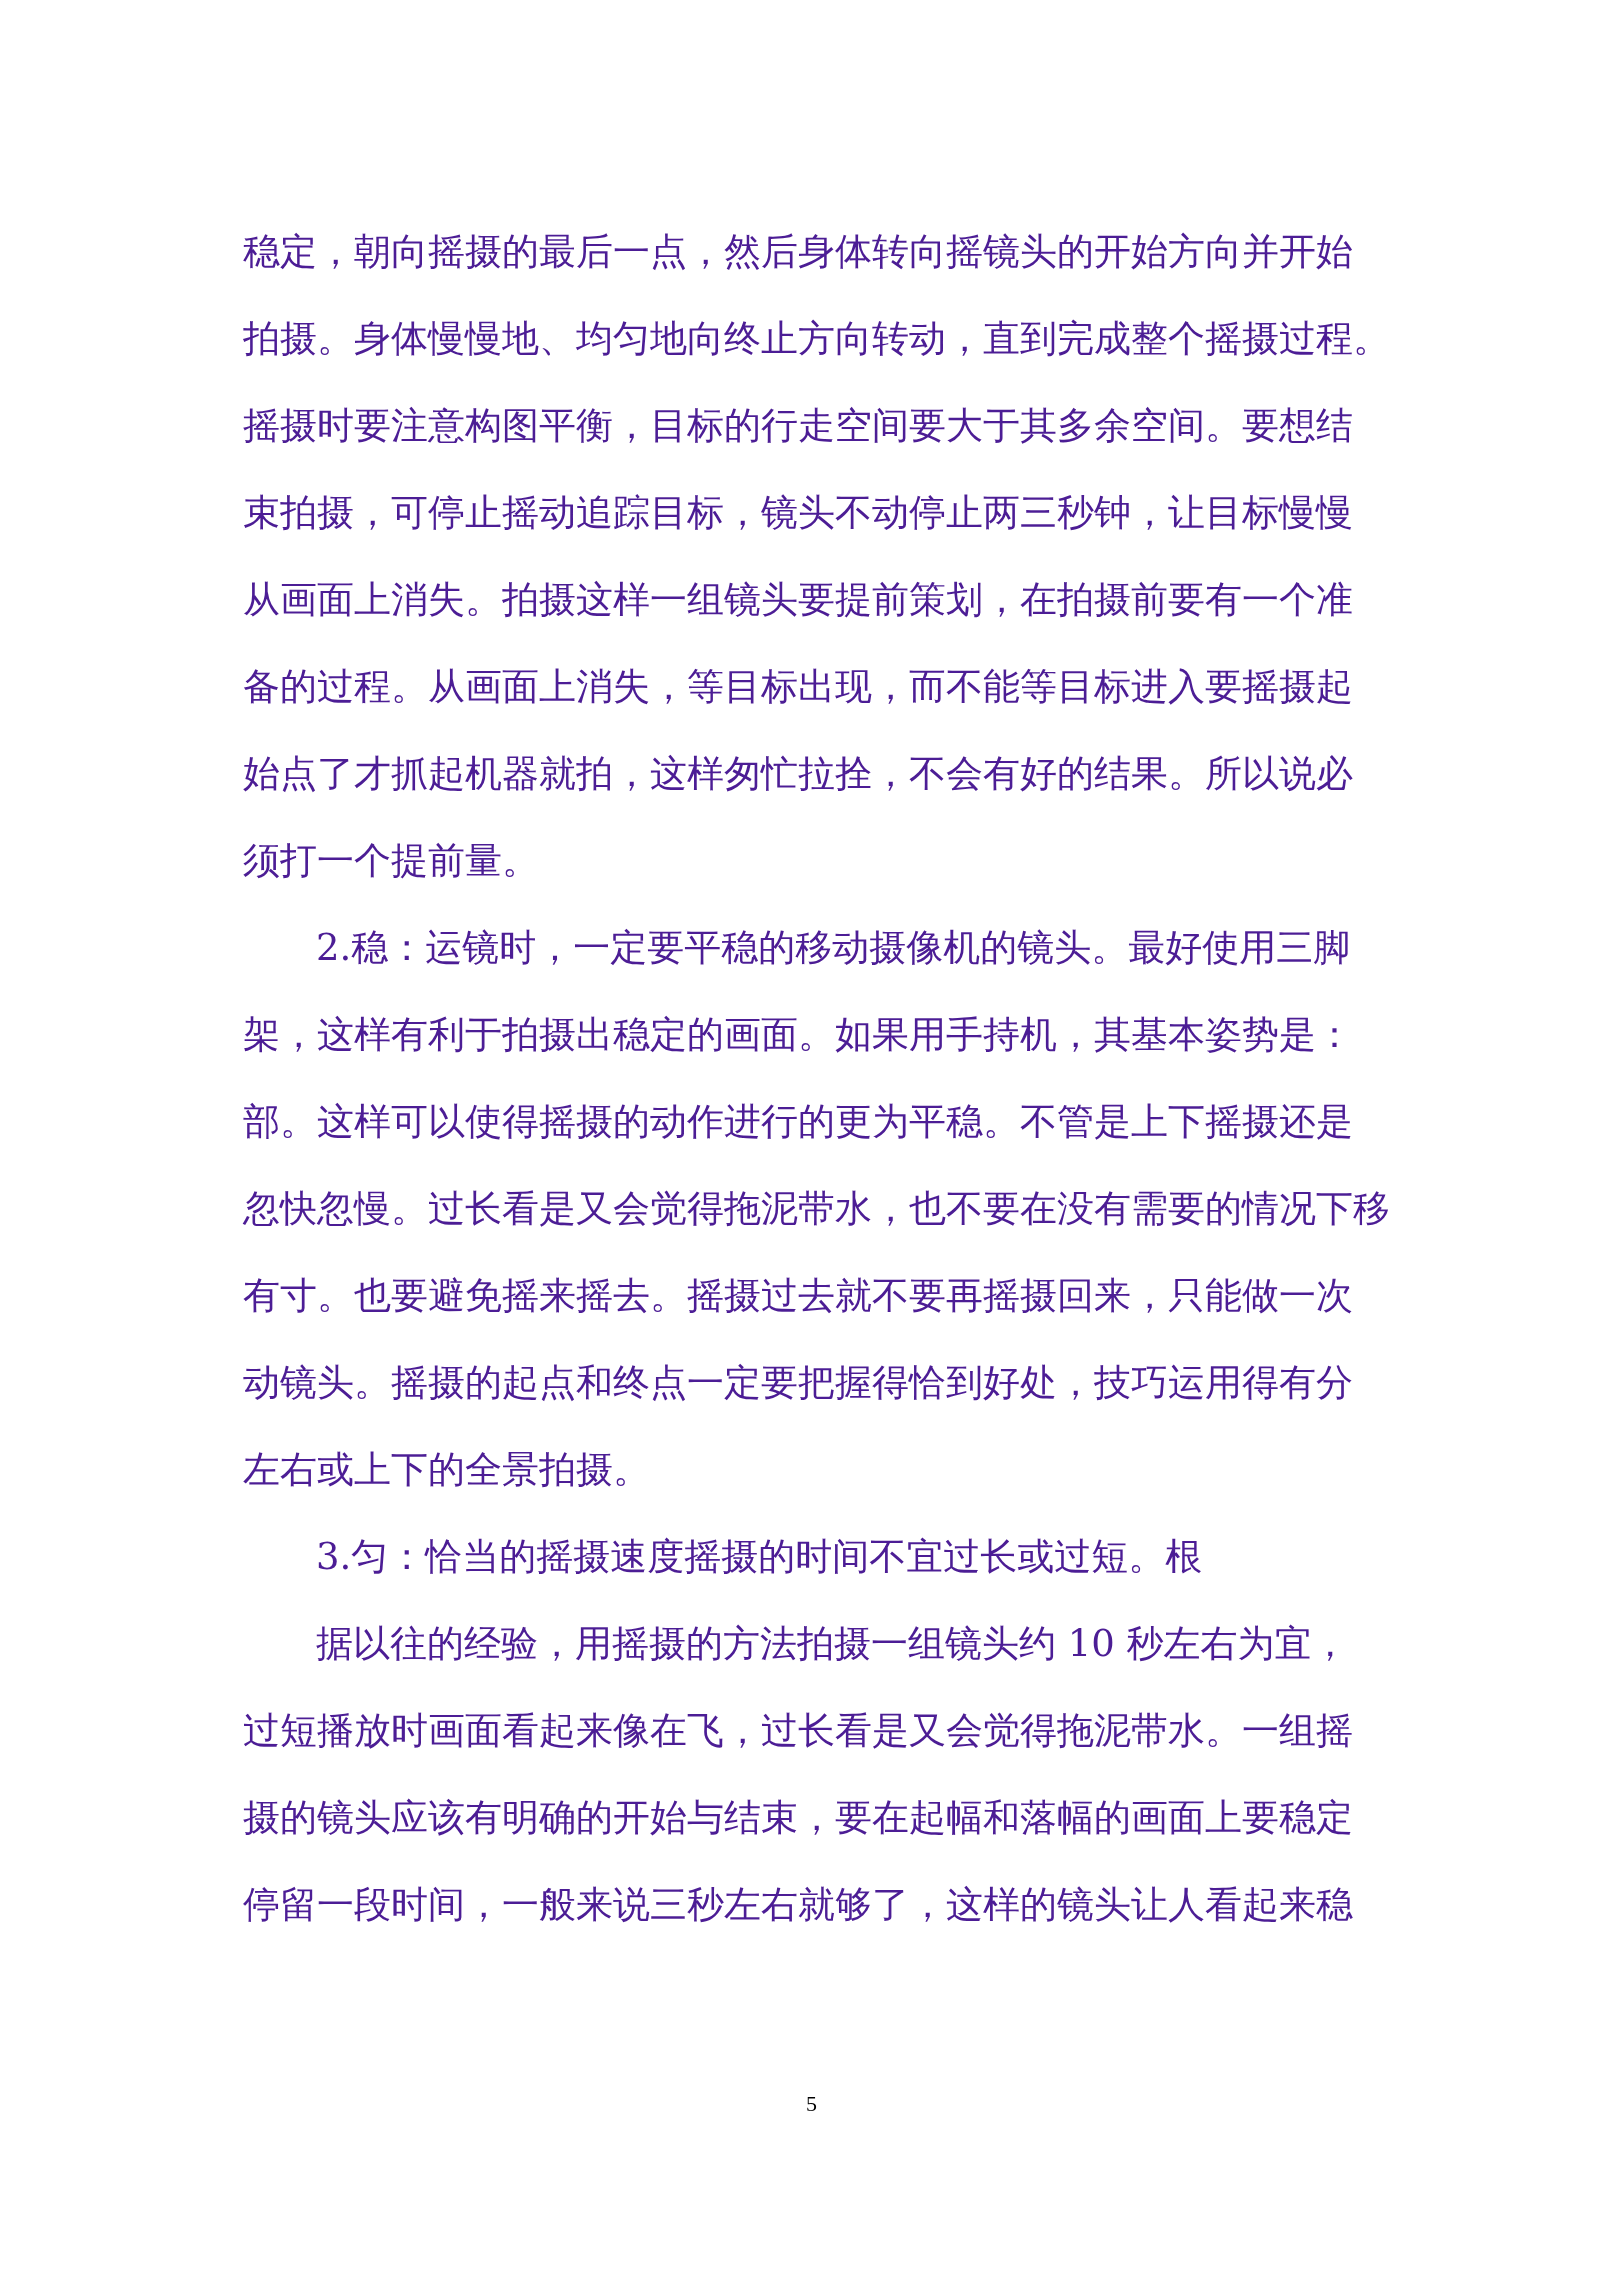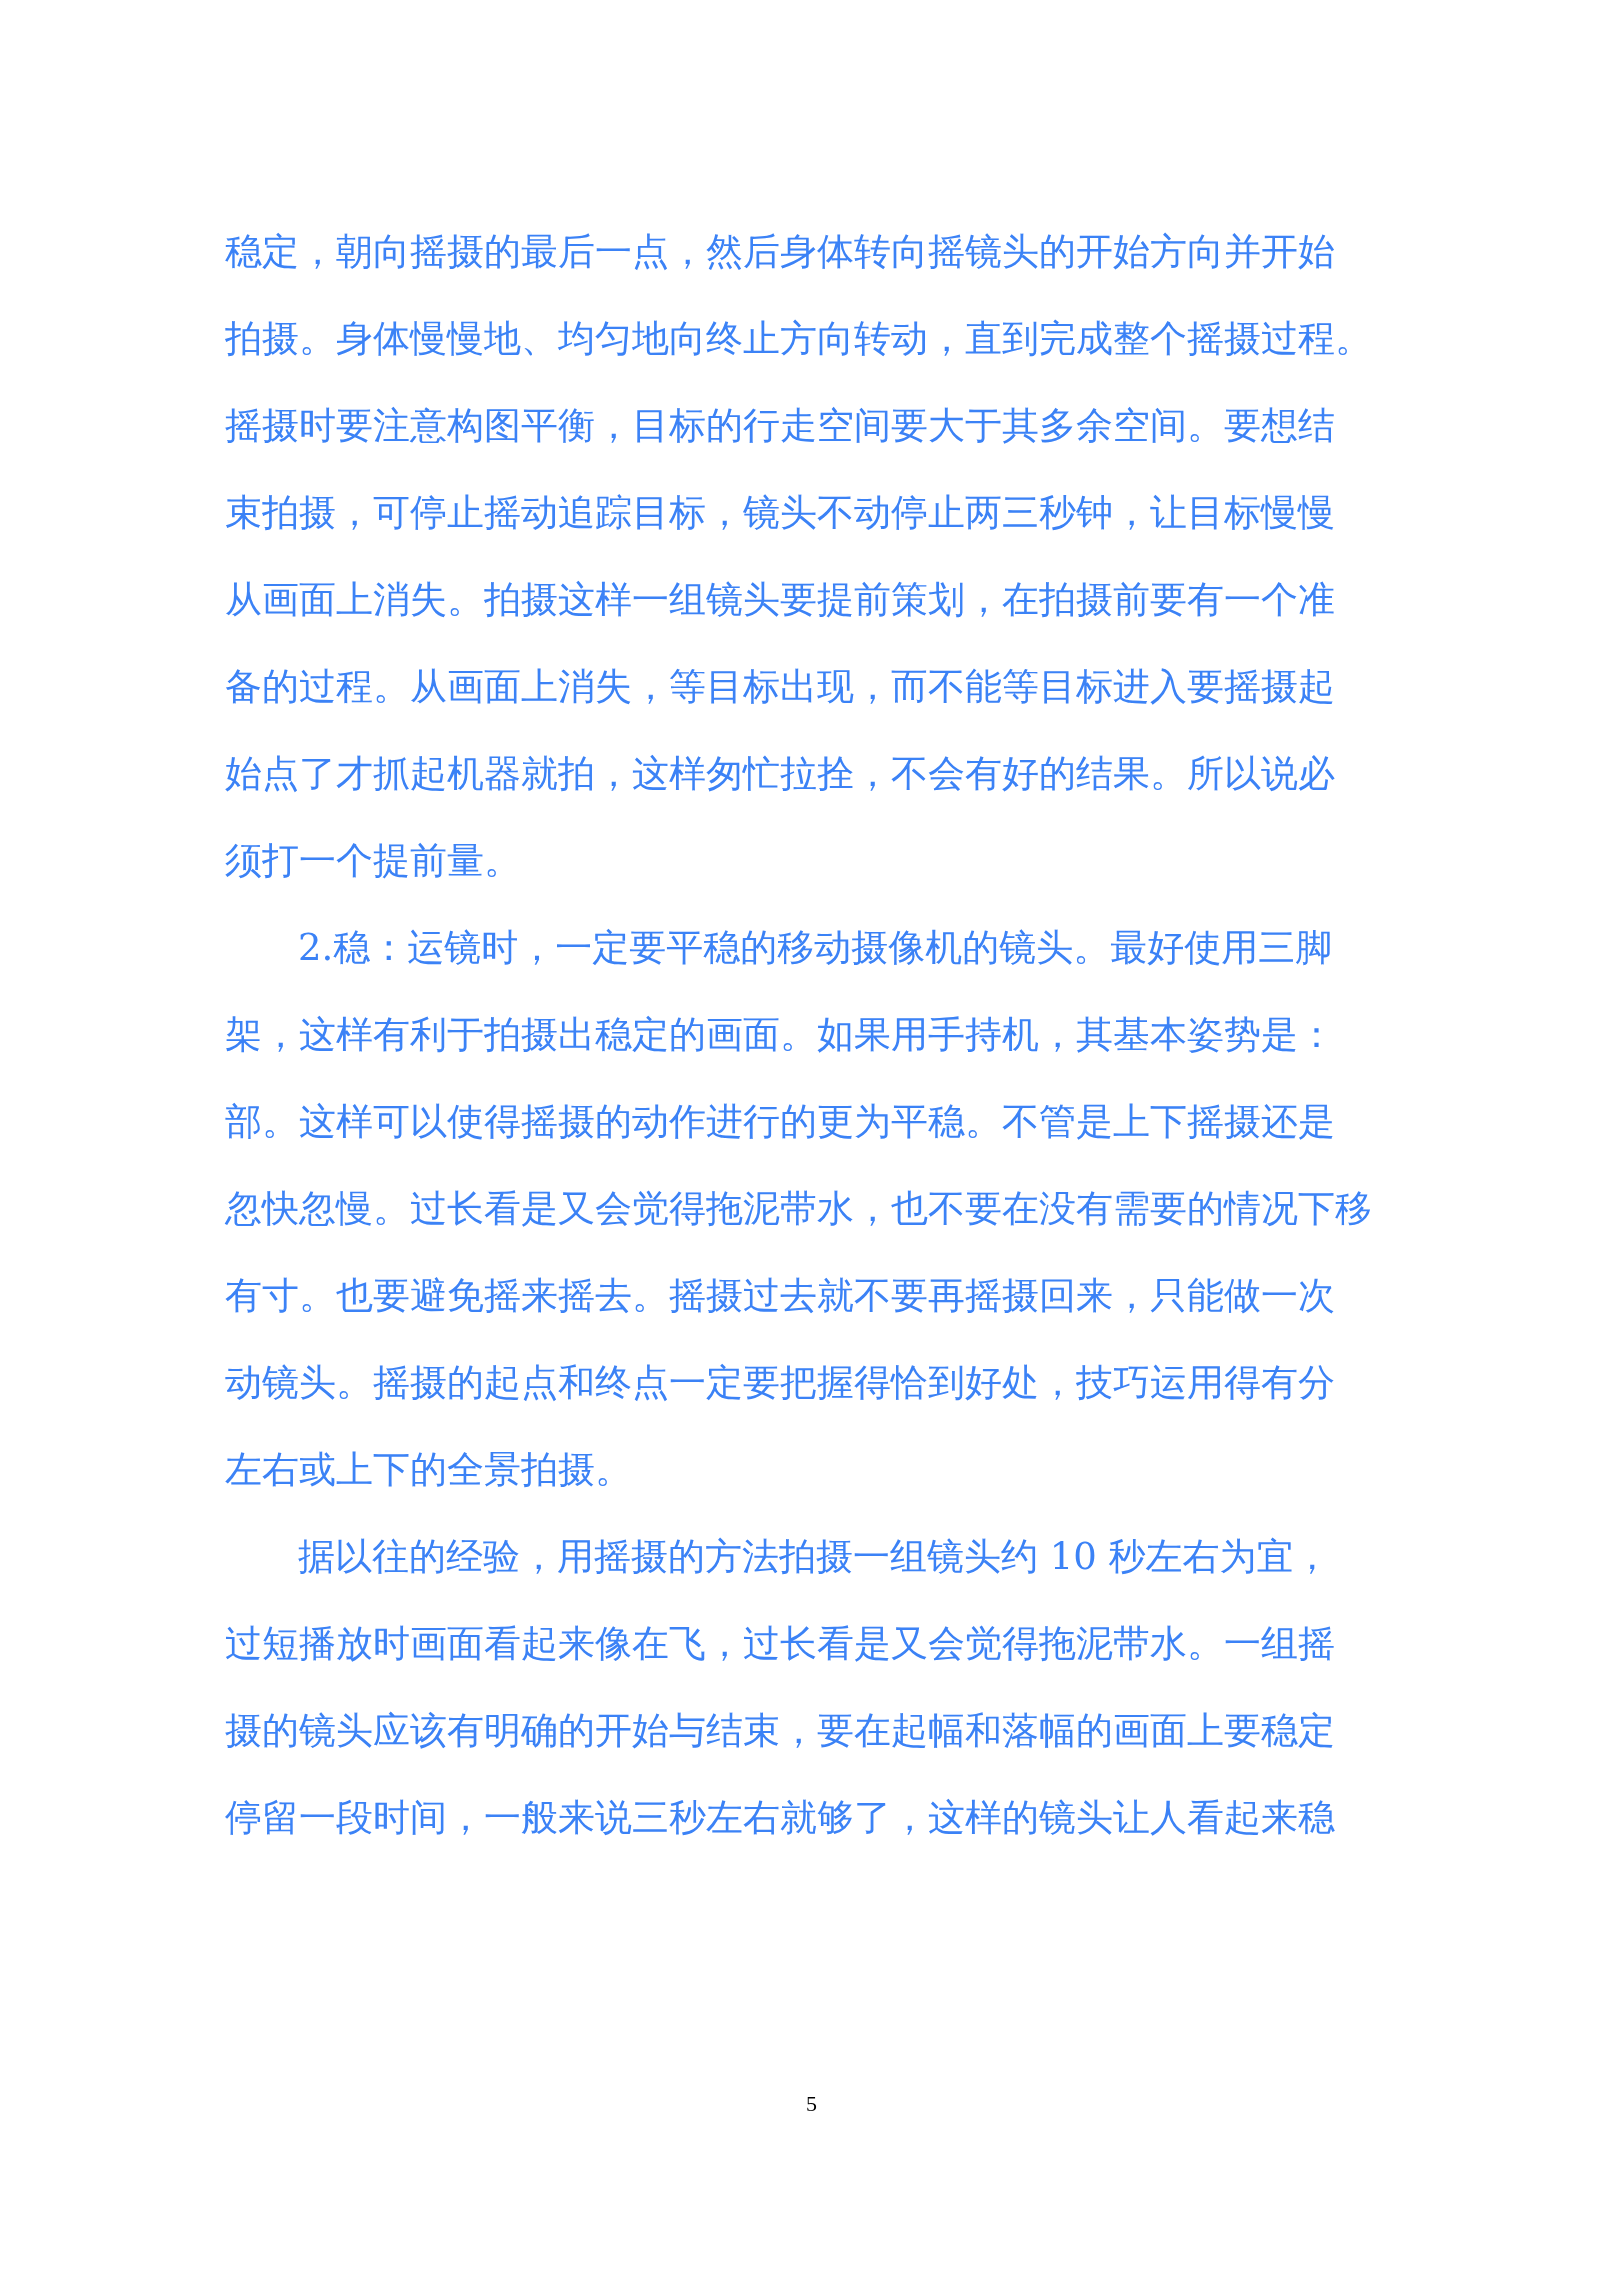--- a/index.html
+++ b/index.html
@@ -1,21 +1,21 @@
 <!DOCTYPE html>
 <html style="font-size:10.5px"><head>
 <meta charset="utf-8">
 <style>
   html, body { margin: 0; padding: 0; background: #ffffff; }
   body { width: 1623px; height: 2295px; position: relative; overflow: hidden; }
   .page { position: absolute; left: 0; top: 0; width: 1623px; height: 2295px; background: #ffffff; }
   .body-text {
-    position: absolute; left: 225px; top: 208px; width: 1142px;
+    position: absolute; left: 243px; top: 208px; width: 1142px;
     font-family: "DejaVu Serif", "Liberation Serif", serif;
-    font-size: 37px; line-height: 87px; color: #3b82f6;
+    font-size: 37px; line-height: 87px; color: #4c1d95;
   }
   .para { margin: 0; padding: 0; text-align: justify; text-align-last: left; }
   .line { display: block; white-space: nowrap; height: 87px; }
   .indent { padding-left: 73px; }
   .page-number {
     position: absolute; left: 0; width: 1623px; top: 2091px; text-align: center;
     font-family: "Liberation Serif", "DejaVu Serif", serif; font-size: 22px; color: #000;
   }
 </style>
 </head>
@@ -38,20 +38,23 @@
     <div class="para">
       <span class="line indent">2.稳：运镜时，一定要平稳的移动摄像机的镜头。最好使用三脚</span>
       <span class="line">架，这样有利于拍摄出稳定的画面。如果用手持机，其基本姿势是：</span>
       <span class="line">部。这样可以使得摇摄的动作进行的更为平稳。不管是上下摇摄还是</span>
       <span class="line">忽快忽慢。过长看是又会觉得拖泥带水，也不要在没有需要的情况下移</span>
       <span class="line">有寸。也要避免摇来摇去。摇摄过去就不要再摇摄回来，只能做一次</span>
       <span class="line">动镜头。摇摄的起点和终点一定要把握得恰到好处，技巧运用得有分</span>
       <span class="line">左右或上下的全景拍摄。</span>
     </div>
 
+    <div class="para">
+      <span class="line indent">3.匀：恰当的摇摄速度摇摄的时间不宜过长或过短。根</span>
+    </div>
 
     <div class="para">
       <span class="line indent">据以往的经验，用摇摄的方法拍摄一组镜头约 10 秒左右为宜，</span>
       <span class="line">过短播放时画面看起来像在飞，过长看是又会觉得拖泥带水。一组摇</span>
       <span class="line">摄的镜头应该有明确的开始与结束，要在起幅和落幅的画面上要稳定</span>
       <span class="line">停留一段时间，一般来说三秒左右就够了，这样的镜头让人看起来稳</span>
     </div>
 
   </div>
 

